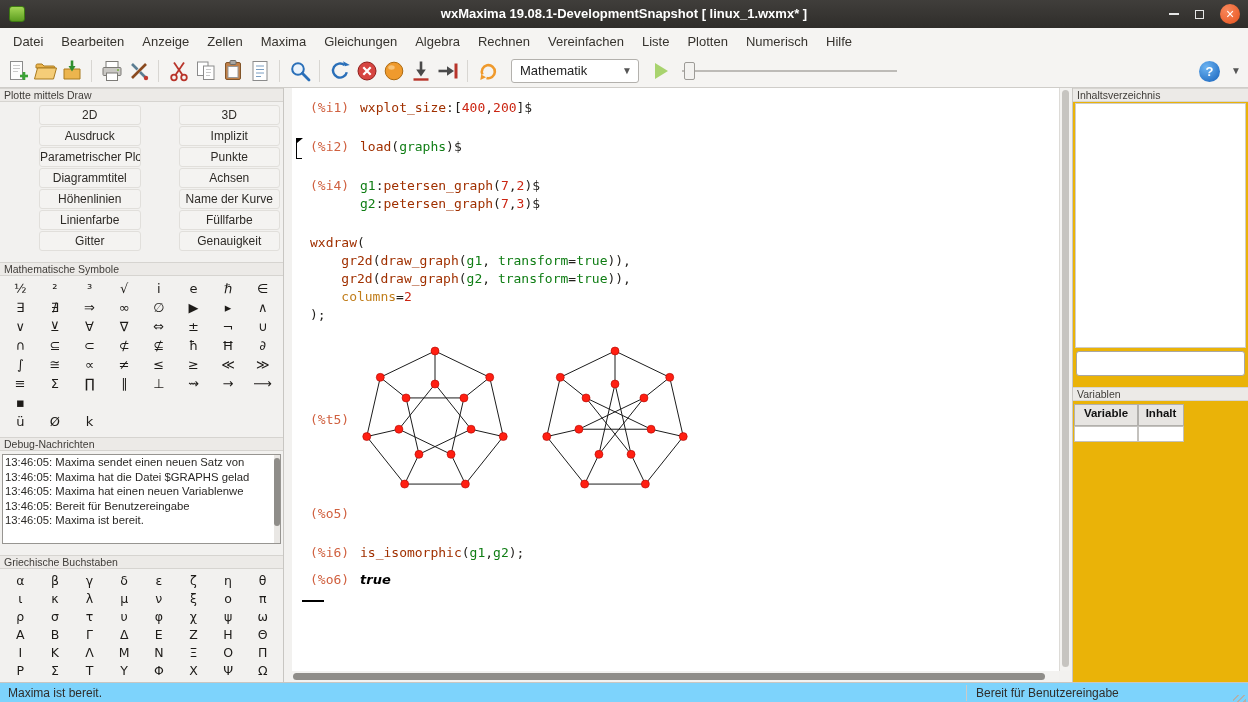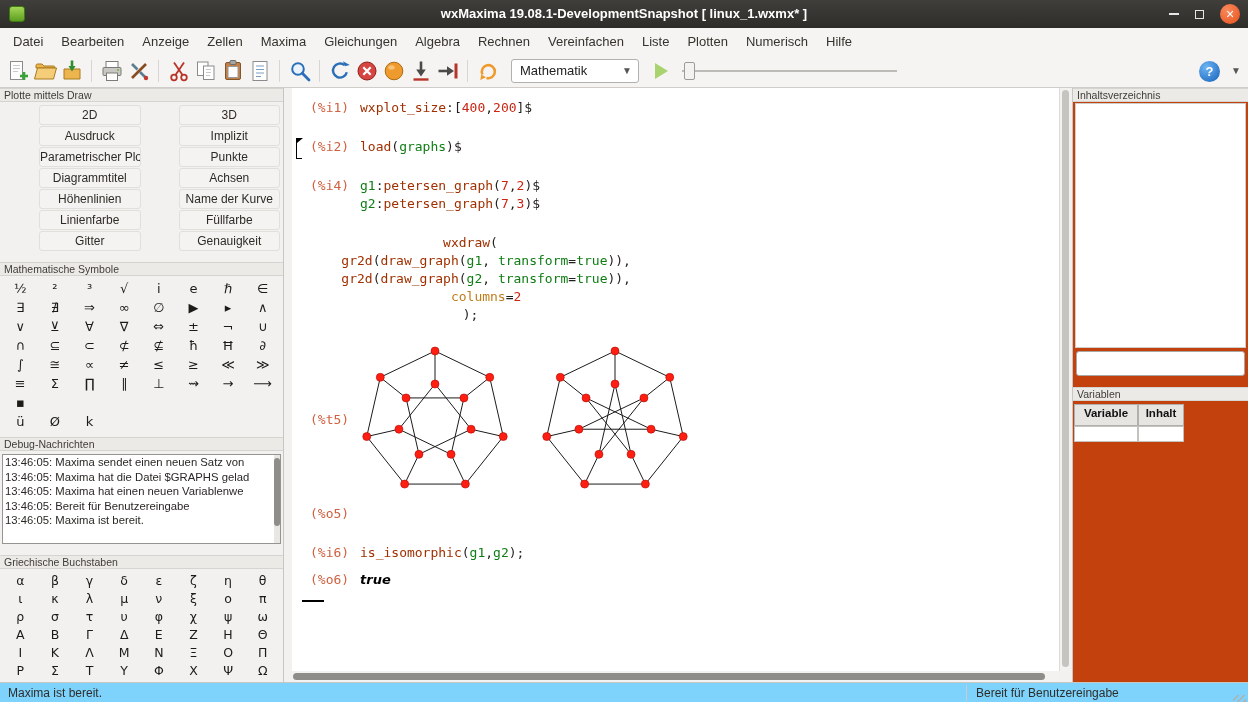--- a/index.html
+++ b/index.html
@@ -70,21 +70,21 @@
     grid-template-columns:repeat(8,1fr);}
   .greek{height:18px;line-height:18px;text-align:center;font-size:12.5px;color:#1d1b18;
     font-family:"DejaVu Sans",sans-serif;}
   .sash{position:absolute;top:88px;background:#f2f1ef;}
 
   
   .document{position:absolute;left:292px;top:88px;width:767px;height:583px;background:#fff;
     overflow:hidden;padding:11px 0 0 18px;font-family:"DejaVu Sans Mono",monospace;font-size:13px;}
   .cell{position:relative;display:flex;margin-bottom:21px;}
   .cell-label{width:50px;flex:0 0 50px;color:#d0603f;line-height:18px;}
-  .cell-body{line-height:18px;text-align:center;}
+  .cell-body{line-height:18px;}
   .code-line{white-space:pre;height:18px;}
   .cell-image{margin-bottom:22px;}
   .cell-image .cell-label{align-self:center;}
   .cell-image .cell-body{display:flex;gap:30px;}
   .cell-output{margin-top:-12px;}
   .tok-fn{color:#a03000;}
   .tok-var{color:#0f7d14;}
   .tok-num{color:#cb2512;}
   .tok-op{color:#211f1c;}
   .tok-opt{color:#c07d1a;}
@@ -96,21 +96,21 @@
   .cursor-line{width:22px;height:2px;background:#000;margin:-10px 0 0 -8px;}
 
   
   .vscroll{position:absolute;left:1059px;top:88px;width:11px;height:583px;background:#f3f2f0;
     border-left:1px solid #dddbd7;}
   .vthumb{position:absolute;left:2px;top:2px;width:7px;height:577px;background:#c6c4c0;border-radius:4px;}
   .hscroll{position:absolute;left:292px;top:671px;width:767px;height:11px;background:#f3f2f0;}
   .hthumb{position:absolute;left:1px;top:2px;width:752px;height:7px;background:#8f8d89;border-radius:4px;}
 
   
-  .sidebar-right{position:absolute;left:1072px;top:88px;width:176px;height:594px;background:#c2410c;
+  .sidebar-right{position:absolute;left:1072px;top:88px;width:176px;height:594px;background:#eab308;
     border-left:1px solid #c8c6c2;}
   .toc-box{position:absolute;top:15px;left:2px;width:171px;height:245px;background:#fff;
     border:1px solid #cfcdc9;}
   .toc-filter{position:absolute;top:263px;left:3px;width:169px;height:25px;background:#fff;
     border:1px solid #a9a7a3;border-radius:3px;font-size:12px;padding:0 5px;}
   .var-table{position:absolute;top:316px;left:1px;display:grid;grid-template-columns:64px 46px;}
   .var-th{height:22px;background:#e7e5e2;border:1px solid #b2b0ac;font-weight:bold;font-size:11.5px;
     text-align:center;line-height:16px;color:#111;}
   .var-td{height:16px;background:#fff;border:1px solid #c4c2be;}
 

